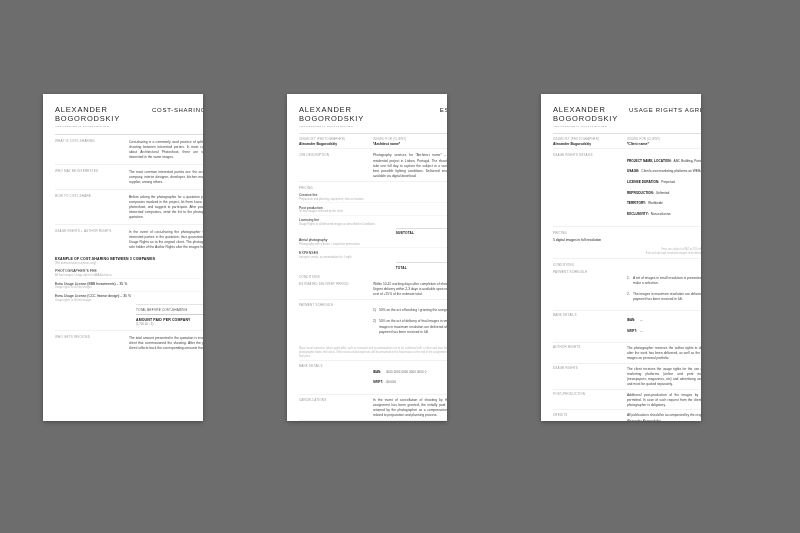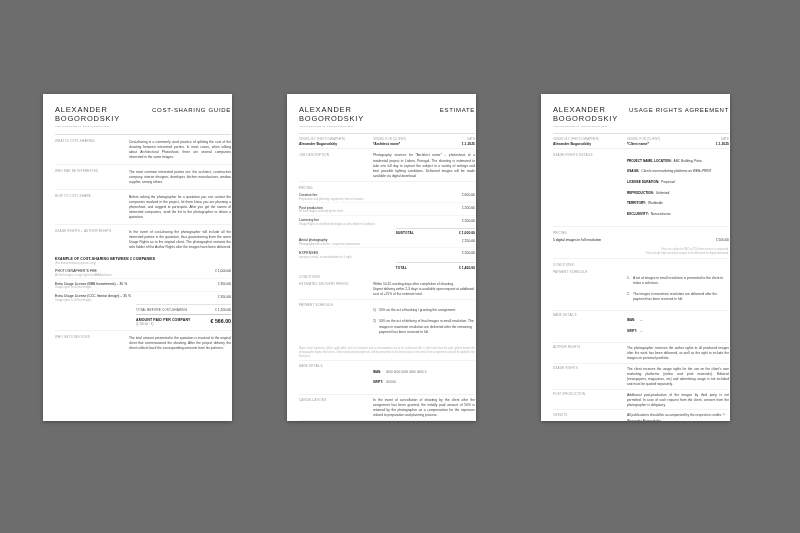--- a/index.html
+++ b/index.html
@@ -3,21 +3,21 @@
 <meta charset="utf-8">
 <style>
   html,body{margin:0;padding:0;}
   body{
     width:800px;height:533px;position:relative;overflow:hidden;
     background:#6d6d6d;
     font-family:"Liberation Sans","DejaVu Sans",sans-serif;
     -webkit-font-smoothing:antialiased;
   }
   .page{
-    position:absolute;top:94px;width:189px;height:327px;background:#ffffff;
+    position:absolute;top:94px;width:160px;height:327px;background:#ffffff;
     box-shadow:0 1px 4px rgba(0,0,0,.35);overflow:hidden;
   }
   .p1{left:43px}.p2{left:287px}.p3{left:541px}
   .inner{
     width:400px;height:654px;transform:scale(.5);transform-origin:top left;
     padding:22px 24px;box-sizing:border-box;color:#3f3f3f;
   }
   .doc-header{display:flex;justify-content:space-between;align-items:flex-start;}
   .brand-name{font-size:15px;font-weight:500;letter-spacing:1.6px;line-height:1.18;color:#1b1b1b;}
   .brand-sub{font-size:4.6px;letter-spacing:1.1px;color:#999;margin-top:4px;font-weight:600;}

